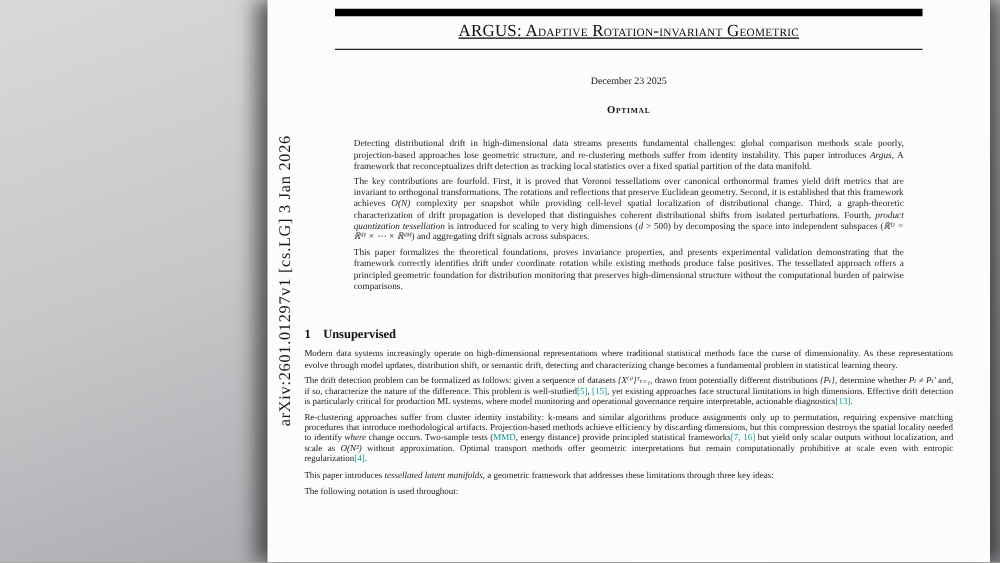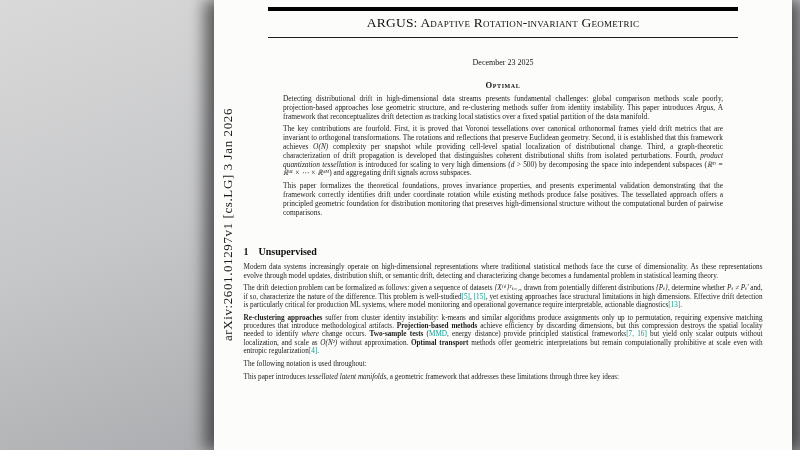--- a/index.html
+++ b/index.html
@@ -18,45 +18,46 @@
     position:absolute; left:2px; top:0; height:100%; width:24px;
     display:flex; align-items:center; justify-content:center;
   }
   .arxiv-stamp {
     writing-mode:vertical-rl; transform:rotate(180deg);
     font-size:13px; color:#1a1a1a; letter-spacing:.6px; white-space:nowrap;
   }
   .content { position:absolute; inset:0; padding-top:7px; }
   .title-block {
     width:470px; margin:0 auto; text-align:center;
-    border-top:4px solid #000000; border-bottom:1px solid #1f1f1f;
+    border-top:6px solid #000000; border-bottom:1px solid #1f1f1f;
     padding:4px 0 6px;
+    text-decoration:underline;
   }
   .title-line {
     font-variant:small-caps; font-size:13.5px; line-height:16px;
     color:#0f0f0f; letter-spacing:.2px; font-weight:500;
   }
   .author-row { margin-top:25px; text-align:center; font-size:8.5px; font-weight:bold; color:#111; }
   .orcid {
     display:inline-block; width:7px; height:7px; border-radius:50%;
     background:#a6ce39; vertical-align:-1px; margin-right:3px; cursor:pointer;
   }
   .date { margin-top:20px; text-align:center; font-size:8px; color:#161616; }
   .abstract-heading {
     margin-top:13px; text-align:center; font-size:8.5px; font-weight:bold;
     font-variant:small-caps; letter-spacing:.6px; color:#111;
   }
-  .abstract { width:440px; margin:5px auto 0; }
+  .abstract { width:440px; margin:19px auto 0; }
   .abs-p { margin:0 0 4px; font-size:7.4px; line-height:8.8px; text-align:justify; color:#1c1c1c; }
   .section-heading { width:519px; margin:29px auto 0; font-size:10px; font-weight:bold; color:#0f0f0f; }
   .sec-gap { display:inline-block; width:10px; }
   .body { width:519px; margin:6px auto 12px; }
   .body-p { margin:0 0 4.5px; font-size:7.2px; line-height:8.3px; text-align:justify; color:#1c1c1c; }
   .seg-cite { color:#0f9e96; cursor:pointer; }
-  .seg-bold { font-weight:bold; }
+  .seg-bold { font-weight:normal; }
   .seg-italic { font-style:italic; }
   .seg-math { font-style:italic; }
 </style>
 </head>
 <body>
 
 <div class="scene">
   <div class="page">
 
     <div class="arxiv-rail">
@@ -81,19 +82,19 @@
       </div>
 
       <div class="section-heading">
         <span>1</span><span class="sec-gap"></span><span>Unsupervised</span>
       </div>
 
       <div class="body">
         <p class="body-p">Modern data systems increasingly operate on high-dimensional representations where traditional statistical methods face the curse of dimensionality. As these representations evolve through model updates, distribution shift, or semantic drift, detecting and characterizing change becomes a fundamental problem in statistical learning theory.</p>
         <p class="body-p">The drift detection problem can be formalized as follows:  given a sequence of datasets <span class="seg-math">{X⁽ᵗ⁾}ᵀₜ₌₁</span>, drawn from potentially different distributions <span class="seg-math">{Pₜ}</span>, determine whether <span class="seg-math">Pₜ ≠ Pₜ′</span> and, if so, characterize the nature of the difference.  This problem is well-studied<span class="seg-cite">[5]</span>, <span class="seg-cite">[15]</span>, yet existing approaches face structural limitations in high dimensions. Effective drift detection is particularly critical for production ML systems, where model monitoring and operational governance require interpretable, actionable diagnostics<span class="seg-cite">[13]</span>.</p>
         <p class="body-p"><span class="seg-bold">Re-clustering approaches</span> suffer from cluster identity instability: k-means and similar algorithms produce assignments only up to permutation, requiring expensive matching procedures that introduce methodological artifacts. <span class="seg-bold">Projection-based methods</span> achieve efficiency by discarding dimensions, but this compression destroys the spatial locality needed to identify <span class="seg-italic">where</span> change occurs.  <span class="seg-bold">Two-sample tests</span> (<span class="seg-cite">MMD</span>, energy distance) provide principled statistical frameworks<span class="seg-cite">[7, 16]</span> but yield only scalar outputs without localization, and scale as <span class="seg-math">O(N²)</span> without approximation. <span class="seg-bold">Optimal transport</span> methods offer geometric interpretations but remain computationally prohibitive at scale even with entropic regularization<span class="seg-cite">[4]</span>.</p>
+        <p class="body-p">This paper introduces <span class="seg-italic">tessellated latent manifolds</span>, a geometric framework that addresses these limitations through three key ideas:</p>
         <p class="body-p">The following notation is used throughout:</p>
-        <p class="body-p">This paper introduces <span class="seg-italic">tessellated latent manifolds</span>, a geometric framework that addresses these limitations through three key ideas:</p>
       </div>
 
     </div>
   </div>
 </div>
 
 </body></html>

